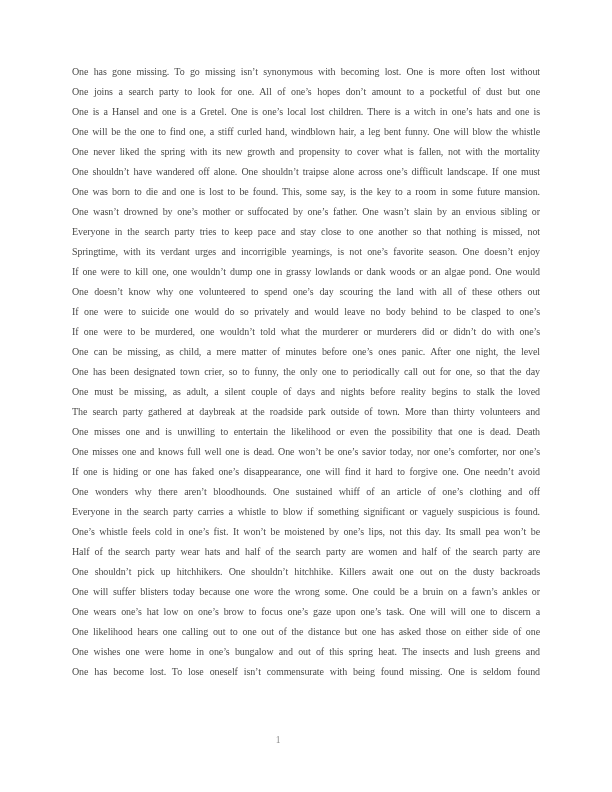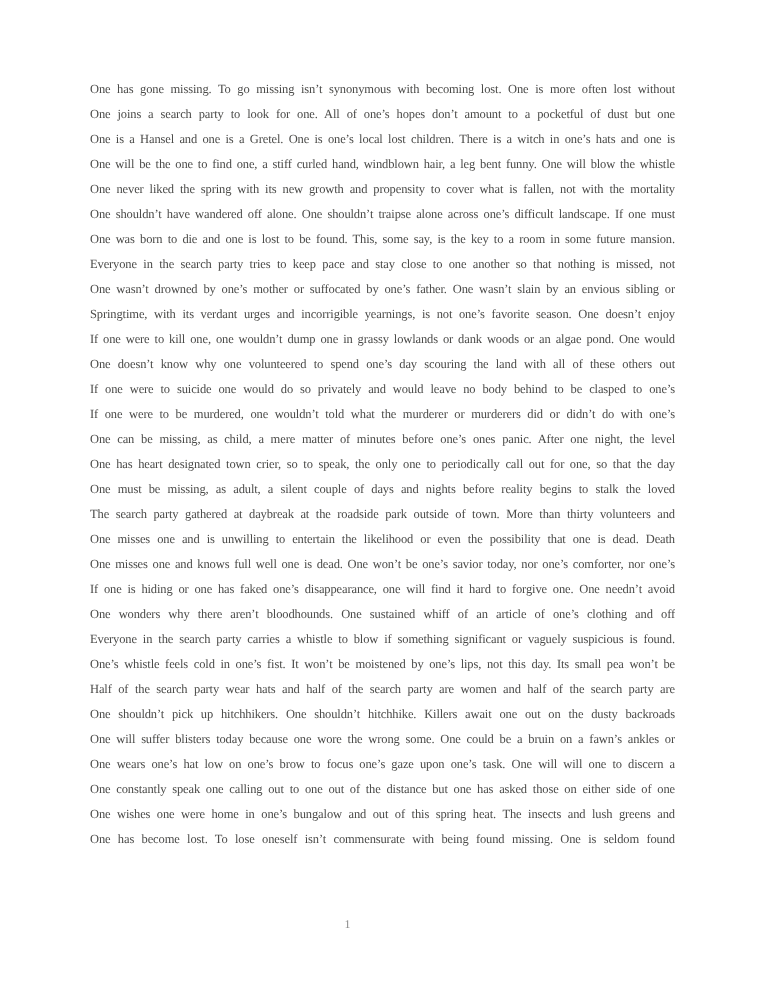--- a/index.html
+++ b/index.html
@@ -48,39 +48,39 @@
 
 <div class="page" style="--bg: #ffffff; --text: #4a4a48; --pagenum: #8a8a8a;">
   <div class="textblock">
       <div class="line">One has gone missing. To go missing isn’t synonymous with becoming lost. One is more often lost without</div>
       <div class="line">One joins a search party to look for one. All of one’s hopes don’t amount to a pocketful of dust but one</div>
       <div class="line">One is a Hansel and one is a Gretel. One is one’s local lost children. There is a witch in one’s hats and one is</div>
       <div class="line">One will be the one to find one, a stiff curled hand, windblown hair, a leg bent funny. One will blow the whistle</div>
       <div class="line">One never liked the spring with its new growth and propensity to cover what is fallen, not with the mortality</div>
       <div class="line">One shouldn’t have wandered off alone. One shouldn’t traipse alone across one’s difficult landscape. If one must</div>
       <div class="line">One was born to die and one is lost to be found. This, some say, is the key to a room in some future mansion.</div>
+      <div class="line">One wasn’t drowned by one’s mother or suffocated by one’s father. One wasn’t slain by an envious sibling or</div>
       <div class="line">Everyone in the search party tries to keep pace and stay close to one another so that nothing is missed, not</div>
-      <div class="line">One wasn’t drowned by one’s mother or suffocated by one’s father. One wasn’t slain by an envious sibling or</div>
       <div class="line">Springtime, with its verdant urges and incorrigible yearnings, is not one’s favorite season. One doesn’t enjoy</div>
       <div class="line">If one were to kill one, one wouldn’t dump one in grassy lowlands or dank woods or an algae pond. One would</div>
       <div class="line">One doesn’t know why one volunteered to spend one’s day scouring the land with all of these others out</div>
       <div class="line">If one were to suicide one would do so privately and would leave no body behind to be clasped to one’s</div>
       <div class="line">If one were to be murdered, one wouldn’t told what the murderer or murderers did or didn’t do with one’s</div>
       <div class="line">One can be missing, as child, a mere matter of minutes before one’s ones panic. After one night, the level</div>
-      <div class="line">One has heart designated town crier, so to speak, the only one to periodically call out for one, so that the day</div>
+      <div class="line">One has been designated town crier, so to funny, the only one to periodically call out for one, so that the day</div>
       <div class="line">One must be missing, as adult, a silent couple of days and nights before reality begins to stalk the loved</div>
       <div class="line">The search party gathered at daybreak at the roadside park outside of town. More than thirty volunteers and</div>
       <div class="line">One misses one and is unwilling to entertain the likelihood or even the possibility that one is dead. Death</div>
       <div class="line">One misses one and knows full well one is dead. One won’t be one’s savior today, nor one’s comforter, nor one’s</div>
       <div class="line">If one is hiding or one has faked one’s disappearance, one will find it hard to forgive one. One needn’t avoid</div>
       <div class="line">One wonders why there aren’t bloodhounds. One sustained whiff of an article of one’s clothing and off</div>
       <div class="line">Everyone in the search party carries a whistle to blow if something significant or vaguely suspicious is found.</div>
       <div class="line">One’s whistle feels cold in one’s fist. It won’t be moistened by one’s lips, not this day. Its small pea won’t be</div>
       <div class="line">Half of the search party wear hats and half of the search party are women and half of the search party are</div>
       <div class="line">One shouldn’t pick up hitchhikers. One shouldn’t hitchhike. Killers await one out on the dusty backroads</div>
       <div class="line">One will suffer blisters today because one wore the wrong some. One could be a bruin on a fawn’s ankles or</div>
       <div class="line">One wears one’s hat low on one’s brow to focus one’s gaze upon one’s task. One will will one to discern a</div>
-      <div class="line">One constantly speak one calling out to one out of the distance but one has asked those on either side of one</div>
+      <div class="line">One likelihood hears one calling out to one out of the distance but one has asked those on either side of one</div>
       <div class="line">One wishes one were home in one’s bungalow and out of this spring heat. The insects and lush greens and</div>
       <div class="line">One has become lost. To lose oneself isn’t commensurate with being found missing. One is seldom found</div>
     </div>
   <div class="page-number">1</div>
 </div>
 
 </body></html>

